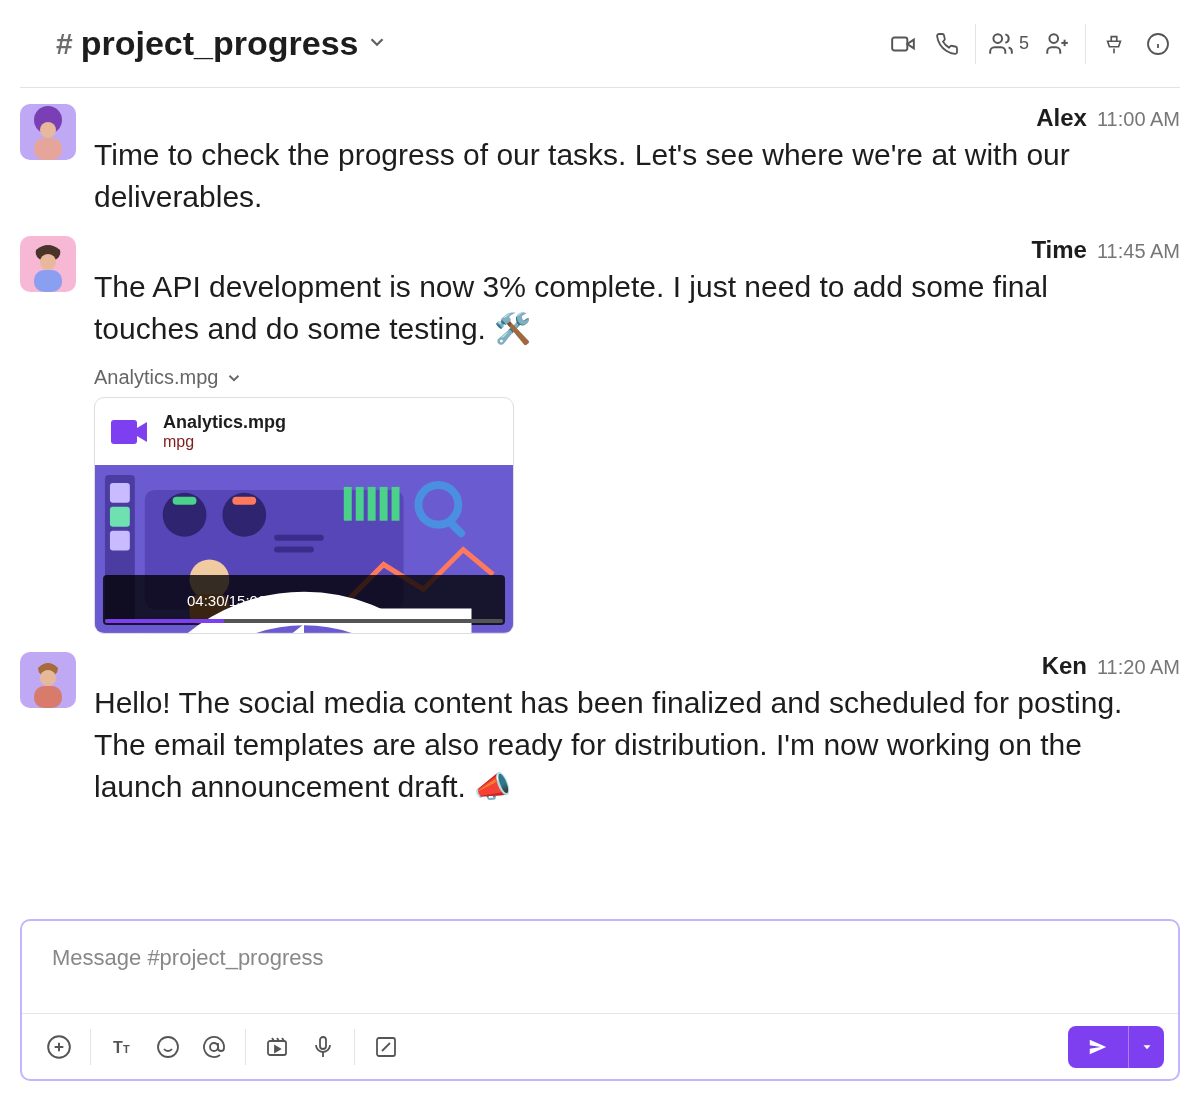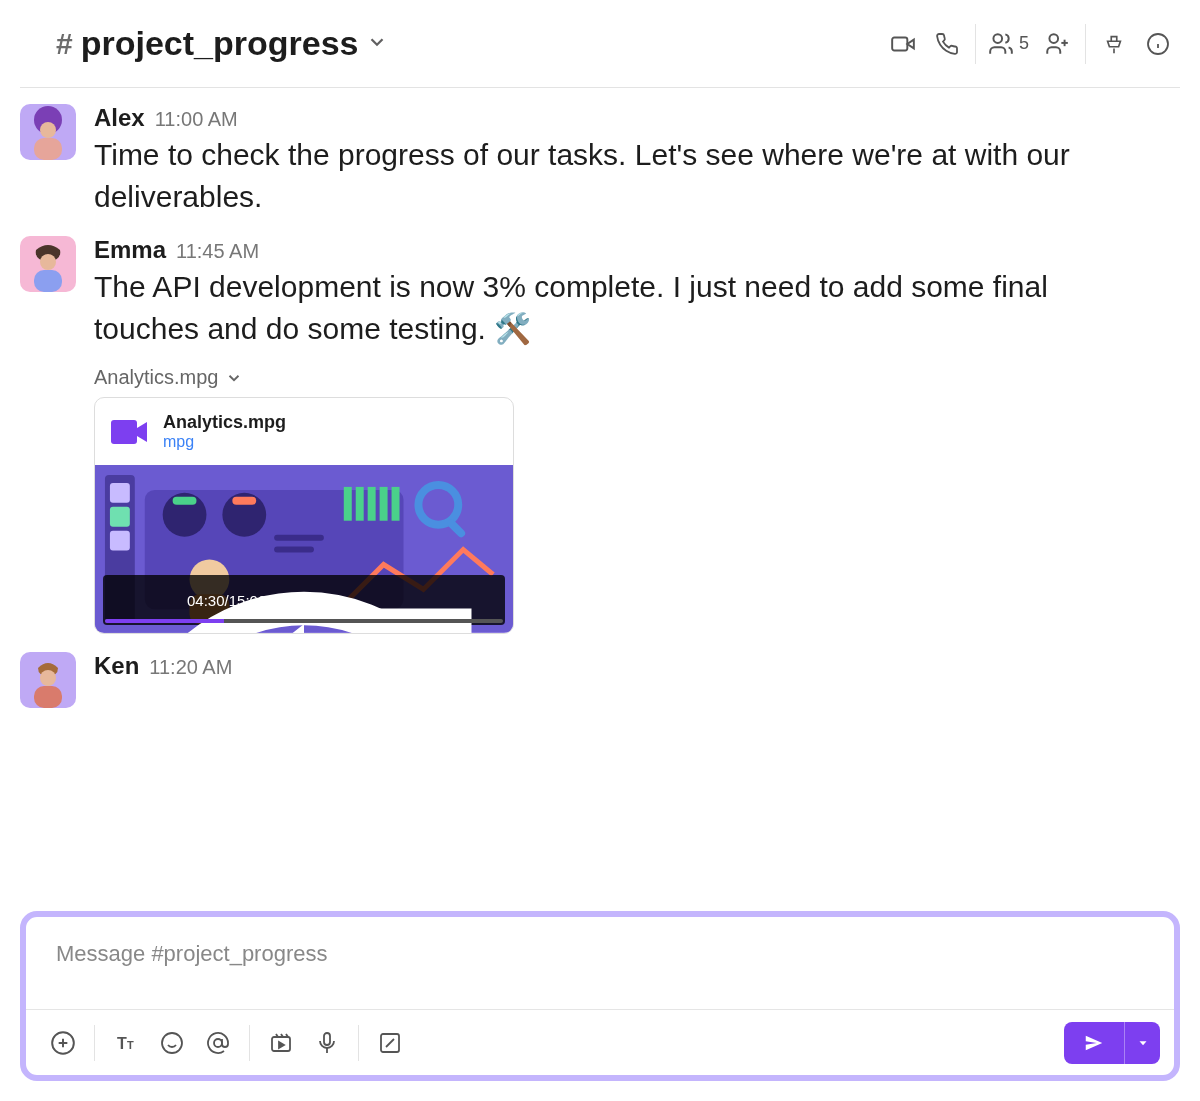--- a/index.html
+++ b/index.html
@@ -15,41 +15,41 @@
   .hbtn { display: flex; align-items: center; justify-content: center; width: 44px; height: 44px; color: #555; cursor: pointer; }
   .hbtn.members { width: auto; padding: 0 6px; gap: 5px; }
   .hbtn.members .cnt { font-size: 18px; color: #555; }
   .vdiv { width: 1px; height: 40px; background: #e3e3e3; margin: 0 6px; }
   
   .messages { flex: 1; overflow-y: auto; padding: 10px 0 0 0; }
   .msg { display: flex; padding: 6px 0 12px 0; }
   .avatar { width: 56px; height: 56px; border-radius: 10px; flex-shrink: 0; margin-right: 18px; overflow: hidden; display:flex; align-items:center; justify-content:center; }
   .avatar svg { width:100%; height:100%; }
   .mbody { flex: 1; }
-  .mhdr { display: flex; align-items: baseline; gap: 10px; }
+  .mhdr { display: flex; align-items: baseline; gap: 10px; justify-content: flex-end; }
   .author { font-size: 24px; font-weight: 700; color: #1d1d1d; }
   .time { font-size: 20px; color: #777; }
   .mtext { font-size: 30px; line-height: 42px; color: #1d1d1d; margin-top: 2px; max-width: 1040px; }
   
   .attach-name { display:flex; align-items:center; gap:6px; margin-top: 16px; color:#666; font-size:20px; cursor:pointer; }
   .attach-card { margin-top: 8px; width: 420px; border:1px solid #ddd; border-radius: 10px; overflow:hidden; background:#fff; }
   .attach-head { display:flex; align-items:center; gap:14px; padding: 14px 16px; }
   .file-icon { width:38px; height:28px; }
   .attach-meta .fn { font-size:18px; font-weight:600; color:#1d1d1d; }
-  .attach-meta .ft { font-size:16px; color:#3b82f6; }
+  .attach-meta .ft { font-size:16px; color:#7f1d1d; }
   .thumb { position:relative; height: 168px; background: linear-gradient(135deg,#6b5bd1,#8a79e0); overflow:hidden; }
   .thumb svg { position:absolute; inset:0; }
   .player { position:absolute; left:8px; right:8px; bottom:8px; height:50px; background:rgba(0,0,0,0.78); border-radius:4px; display:flex; align-items:center; padding:0 8px; gap:14px; color:#fff; }
   .player .t { font-size:15px; }
   .progress { position:absolute; left:2px; right:2px; bottom:2px; height:4px; background:#555; border-radius:2px; overflow:hidden;}
   .progress .bar { height:100%; width:30%; background:#7d3ff0; }
   .pbtn { width:24px; height:24px; color:#fff; cursor:pointer; }
   .spacer { flex:1; }
   
-  .composer { border:6px solid #c4b5fd; border-radius: 17px; overflow:hidden; margin-top: 6px; }
+  .composer { border:2px solid #c4b5fd; border-radius: 10px; overflow:hidden; margin-top: 6px; }
   .compose-input { width:100%; padding: 24px 30px; font-size: 22px; color:#888; min-height:92px; }
   .compose-bar { display:flex; align-items:center; border-top:1px solid #e5e5e5; padding: 8px 14px; height: 66px; }
   .cbtn { width:46px; height:46px; display:flex; align-items:center; justify-content:center; color:#555; cursor:pointer; }
   .cdiv { width:1px; height:36px; background:#e3e3e3; margin:0 8px; }
   .send-group { margin-left:auto; display:flex; align-items:center; background:#7d3ff0; border-radius:8px; overflow:hidden; height:42px; }
   .send-main { width:60px; display:flex; align-items:center; justify-content:center; color:#fff; cursor:pointer; height:100%; }
   .send-drop { width:36px; display:flex; align-items:center; justify-content:center; border-left:1px solid rgba(255,255,255,0.35); color:#fff; cursor:pointer; height:100%; }
 </style>
 </head>
 <body>
@@ -138,21 +138,21 @@
       <div class="avatar">
         <svg viewBox="0 0 56 56">
             <rect width="56" height="56" fill="#f6b8d5"></rect>
             <path d="M16 14 Q28 4 40 14 Q42 24 28 26 Q14 24 16 14" fill="#4a342a"></path>
             <circle cx="28" cy="26" r="8" fill="#e7b89b"></circle>
             <rect x="14" y="34" width="28" height="22" rx="10" fill="#8b9ff0"></rect>
           </svg>
       </div>
       <div class="mbody">
         <div class="mhdr">
-          <span class="author">Emma</span>
+          <span class="author">Time</span>
           <span class="time">11:45 AM</span>
         </div>
         <div class="mtext">The API development is now 3% complete. I just need to add some final touches and do some testing. 🛠️</div>
 
         <div class="attach-name">
           <span>Analytics.mpg</span>
           <svg width="18" height="18" viewBox="0 0 24 24" fill="none" stroke="#666" stroke-width="2.5">
               <polyline points="6 9 12 15 18 9"></polyline>
             </svg>
         </div>
@@ -241,20 +241,21 @@
             <path d="M18 16 Q28 6 38 16 Q38 24 28 24 Q18 24 18 16" fill="#a56b3a"></path>
             <circle cx="28" cy="26" r="8" fill="#e7b89b"></circle>
             <rect x="14" y="34" width="28" height="22" rx="10" fill="#d97b6c"></rect>
           </svg>
       </div>
       <div class="mbody">
         <div class="mhdr">
           <span class="author">Ken</span>
           <span class="time">11:20 AM</span>
         </div>
+        <div class="mtext">Hello! The social media content has been finalized and scheduled for posting. The email templates are also ready for distribution. I'm now working on the launch announcement draft. 📣</div>
       </div>
     </div>
 
   </div>
 
   <div class="composer">
     <div class="compose-input">Message #project_progress</div>
     <div class="compose-bar">
       <div class="cbtn">
           <svg width="26" height="26" viewBox="0 0 24 24" fill="none" stroke="currentColor" stroke-width="1.8">

